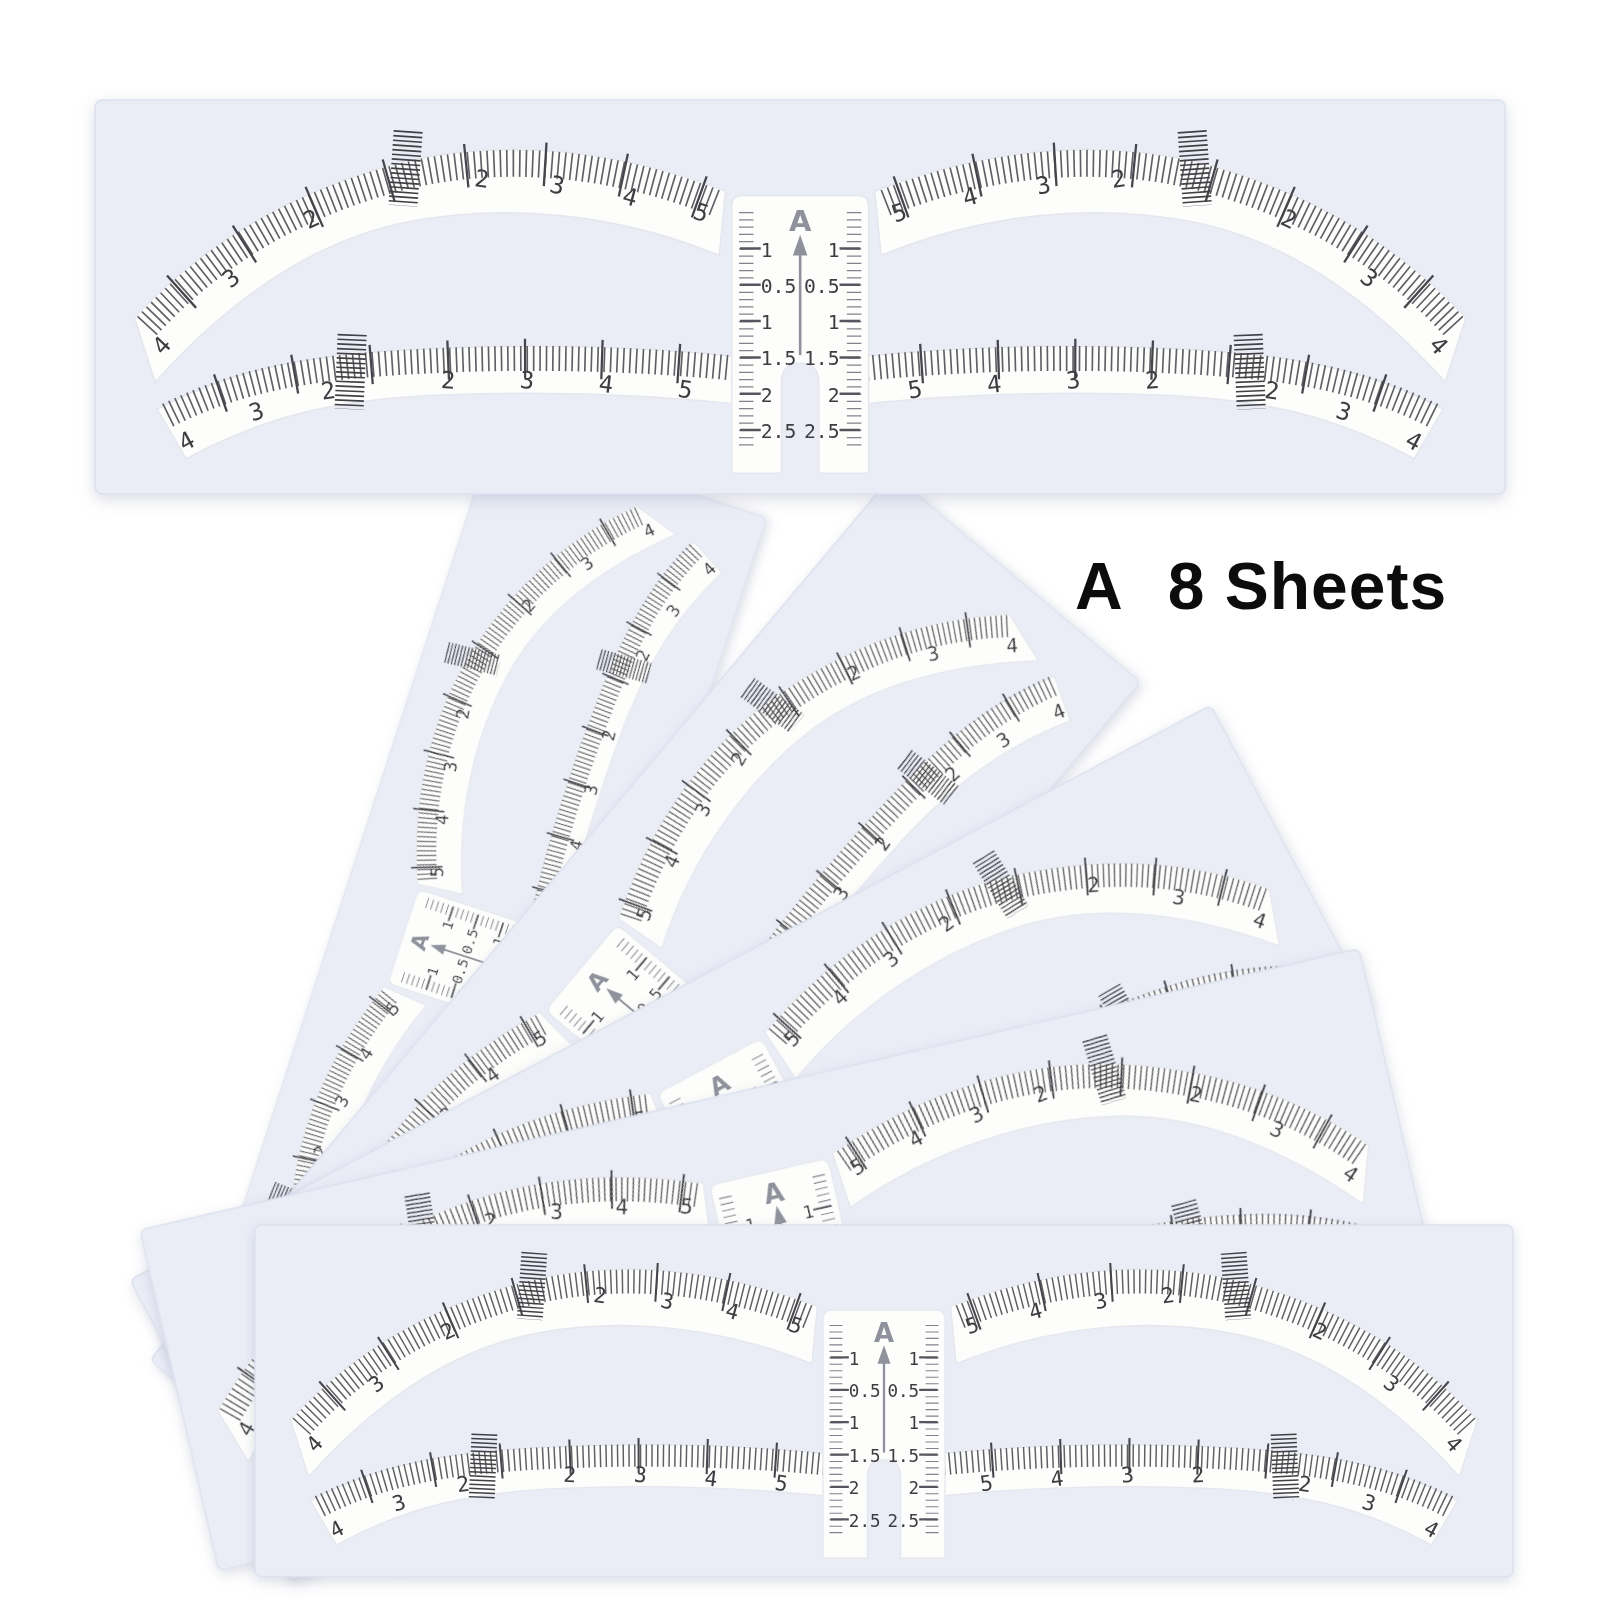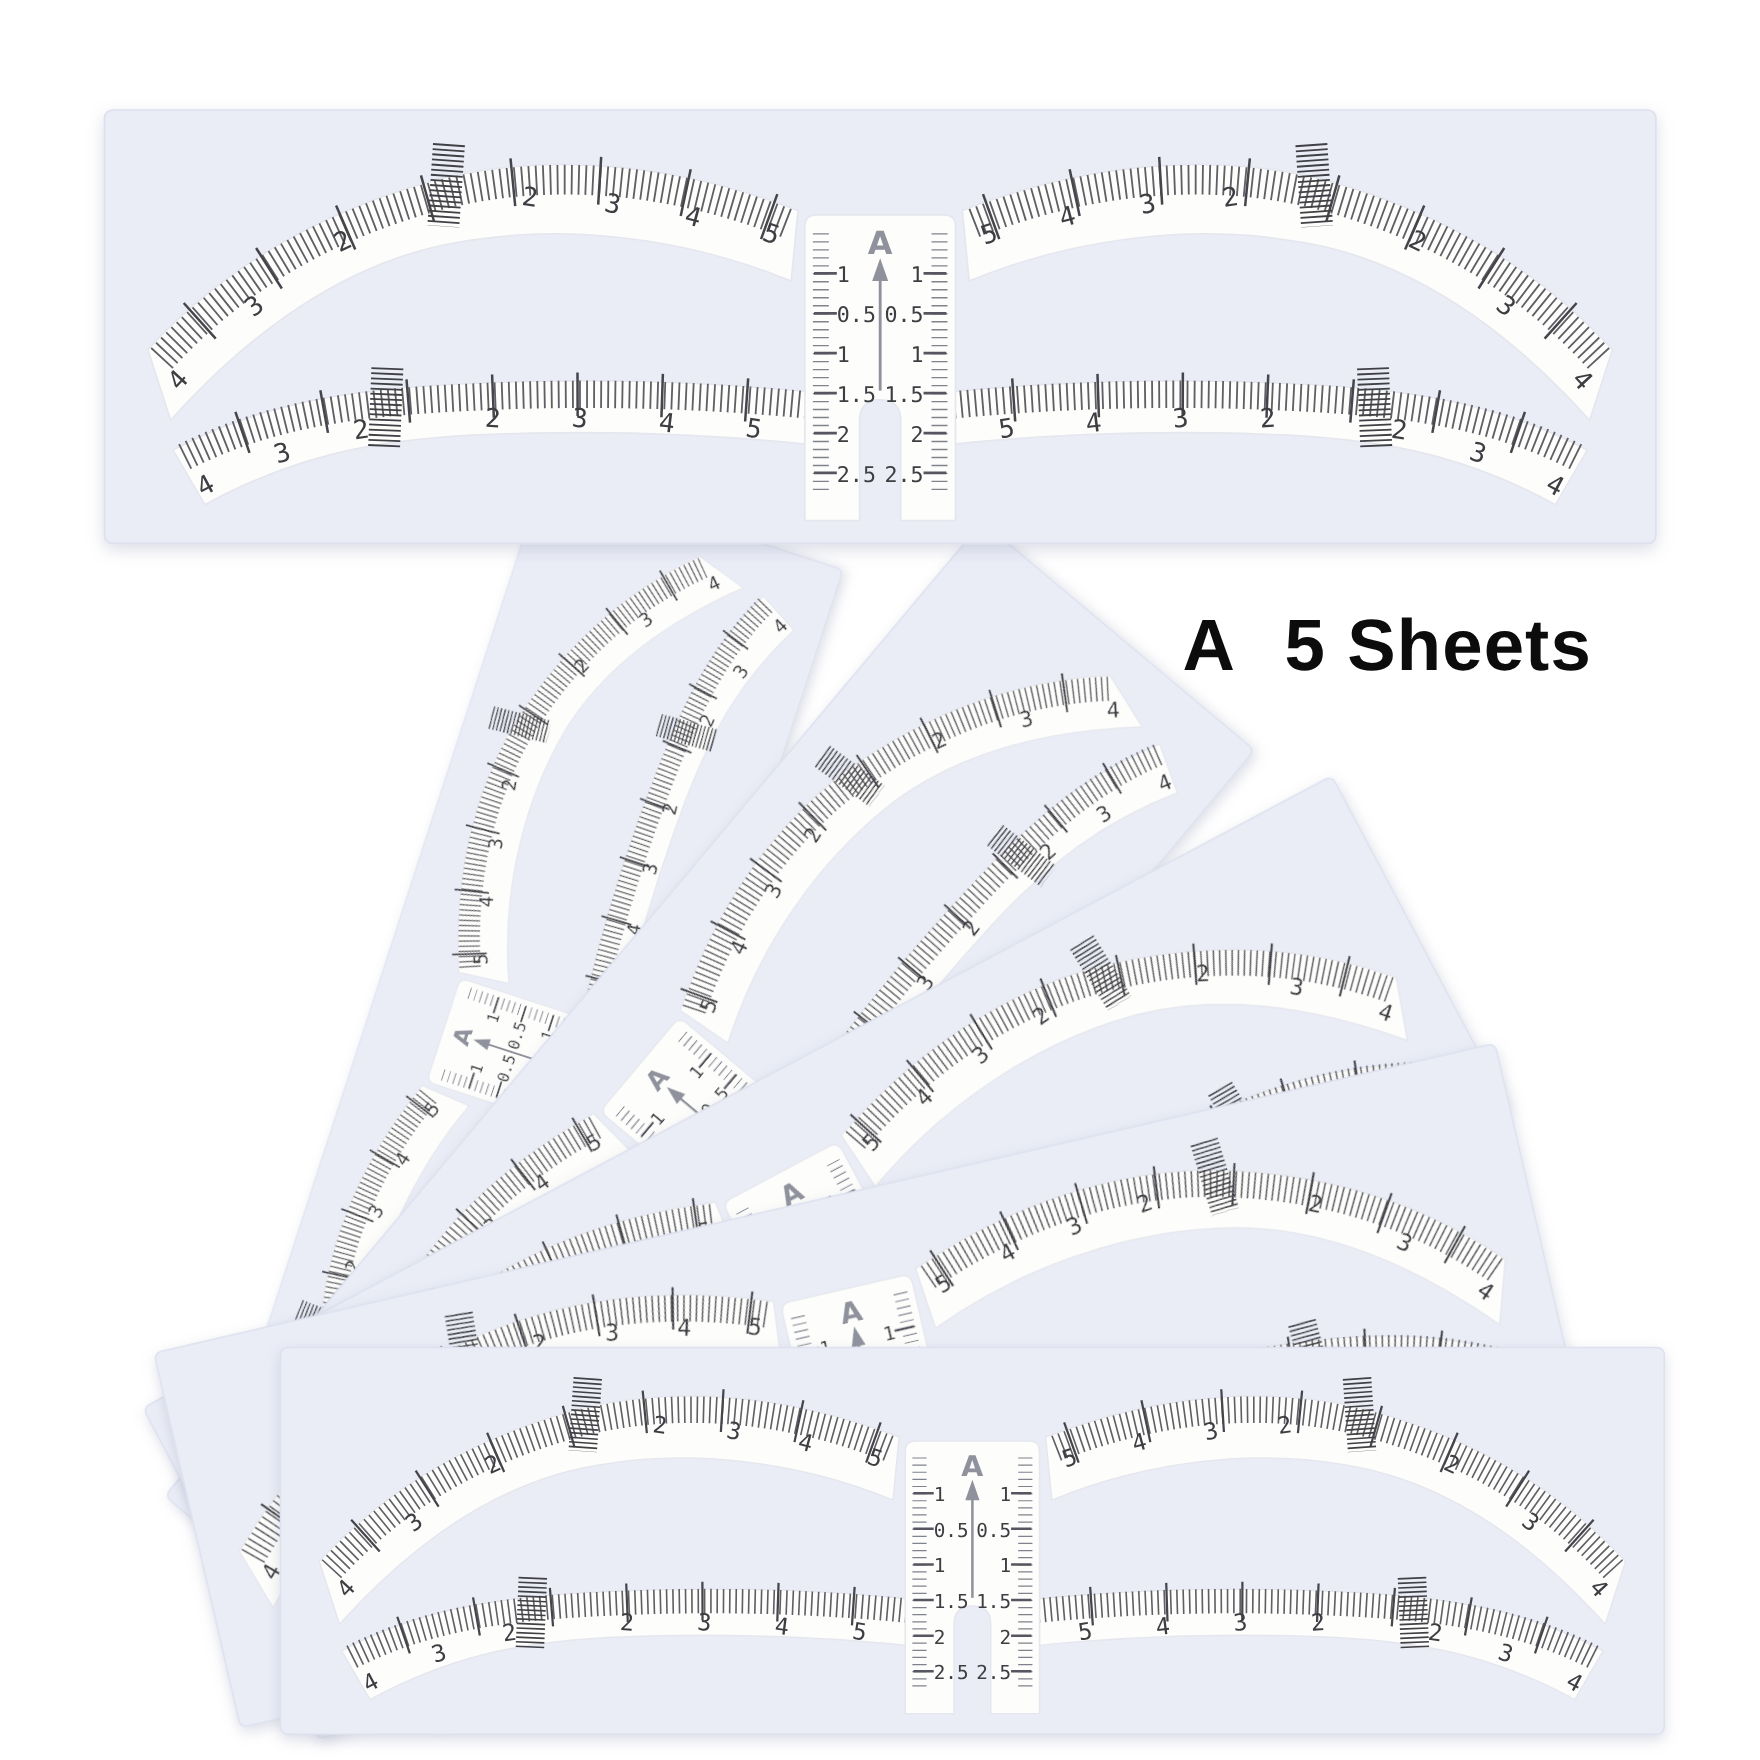--- a/index.html
+++ b/index.html
@@ -127,16 +127,16 @@
         <use href="#sheet"></use>
       </g>
 
   <g filter="url(#sheetShadow)" transform="translate(95 100) scale(1.037)">
         <use href="#sheet"></use>
       </g>
 </svg>
 
 <div class="caption">
   <span>A</span>
-  <span>5 Sheets</span>
+  <span>8 Sheets</span>
 </div>
 
 </div>
 
 </body></html>

